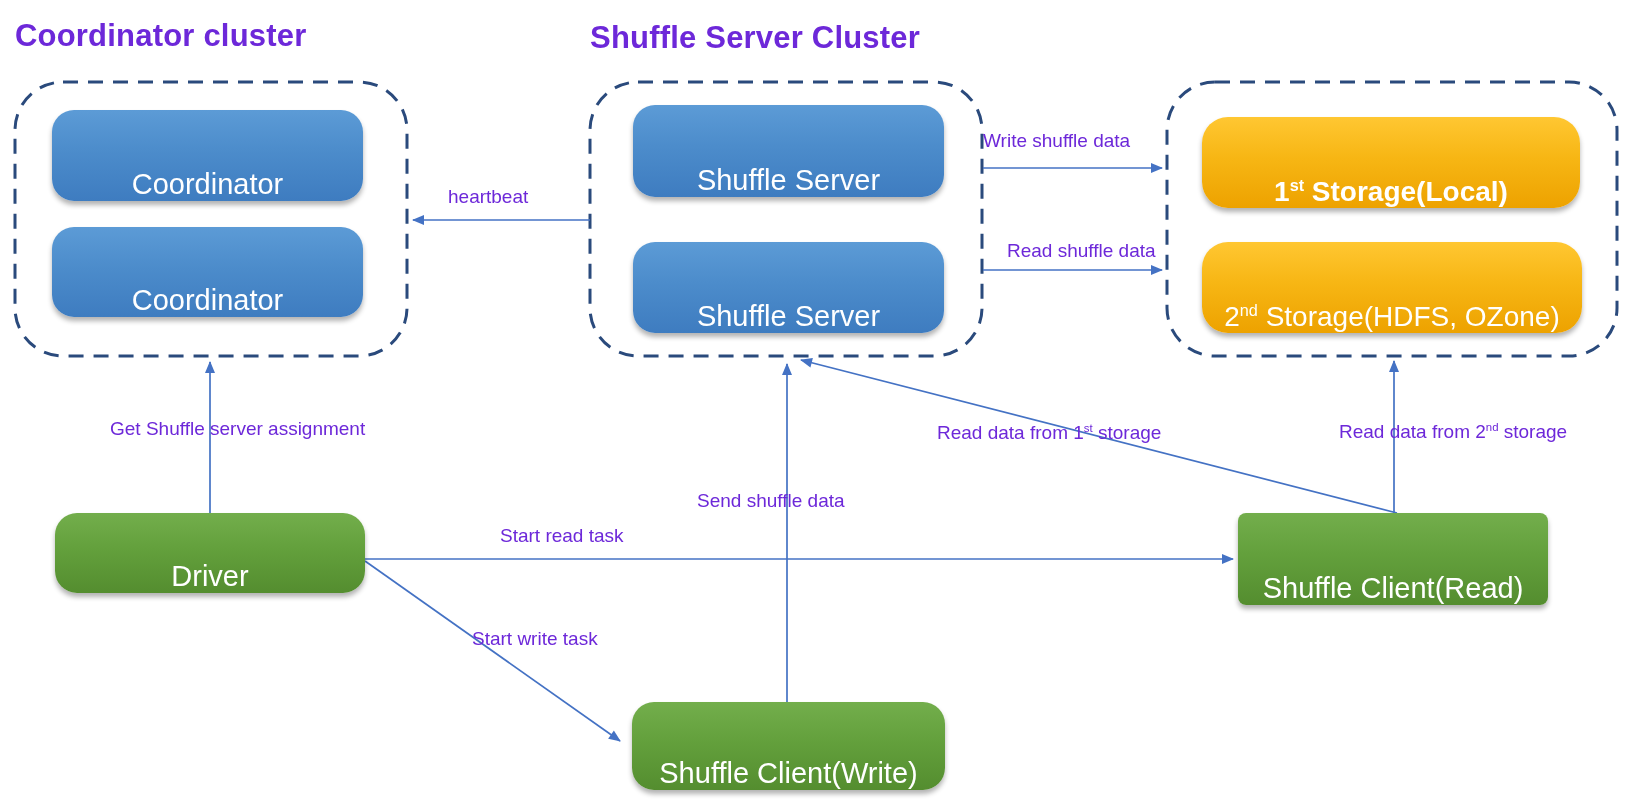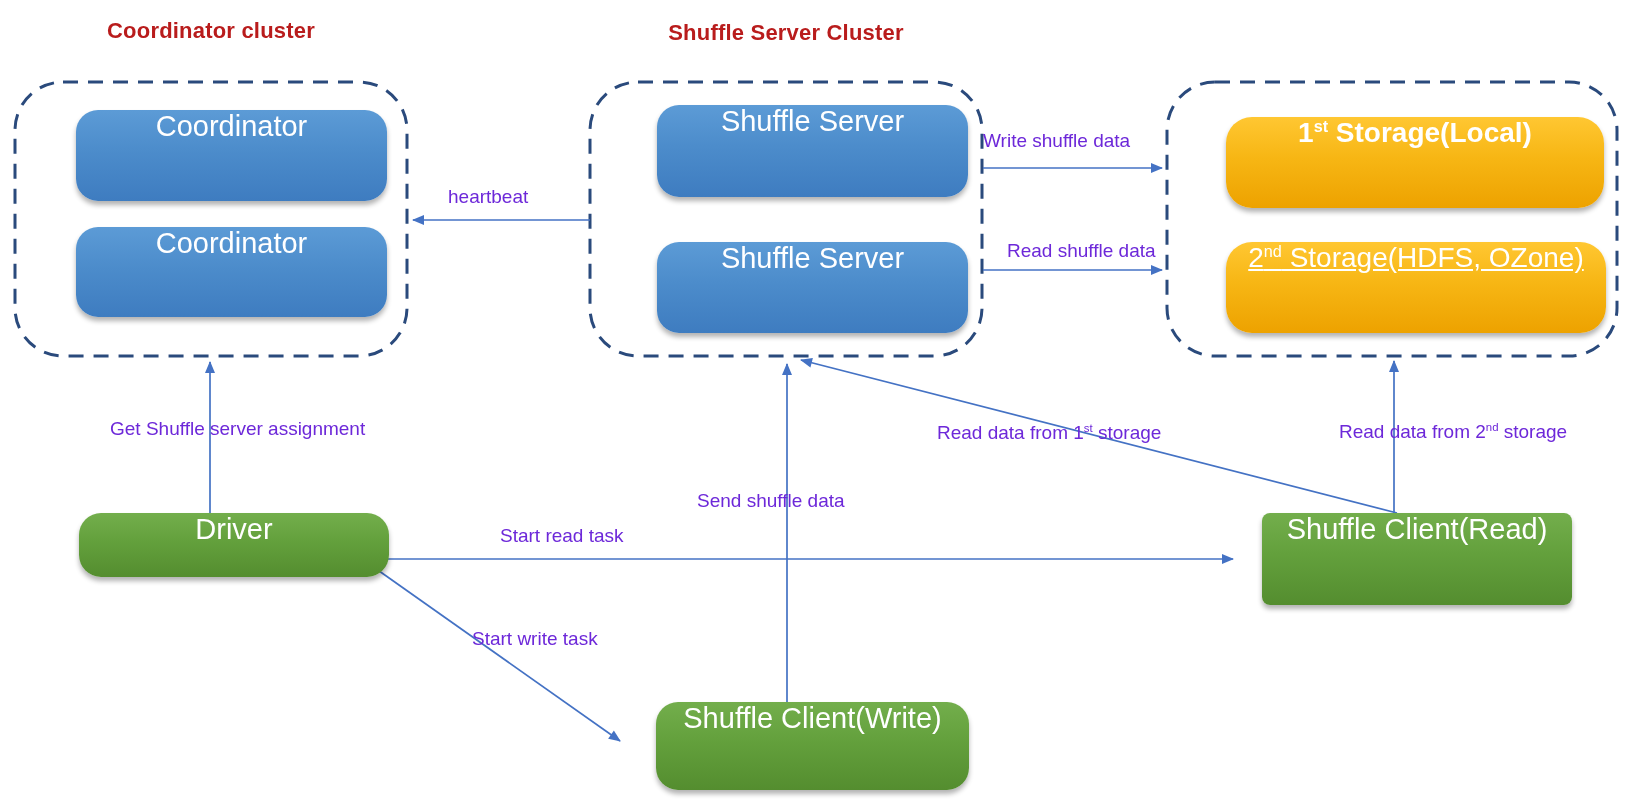--- a/index.html
+++ b/index.html
@@ -6,33 +6,32 @@
   #canvas{
     position:relative;
     width:1645px;height:802px;
     background:#ffffff;
     font-family:"Liberation Sans","DejaVu Sans",sans-serif;
     overflow:hidden;
   }
   #connector-layer{position:absolute;left:0;top:0;width:1645px;height:802px;}
   .cluster-title{
     position:absolute;
-    font-size:22px;font-weight:600;color:#b91c1c;
-    text-align:center;white-space:nowrap;
+    font-size:31px;font-weight:600;color:#6d28d9;
+    text-align:left;white-space:nowrap;
     letter-spacing:0.2px;
   }
   .node{
     position:absolute;
-    display:flex;align-items:flex-start;justify-content:center;
+    display:flex;align-items:flex-end;justify-content:center;
     color:#ffffff;
     border-radius:22px;
     font-size:29px;
     box-shadow:0 4px 5px rgba(0,0,0,0.30);
     white-space:nowrap;
-    margin-left:24px;
   }
   .node.blue{background:linear-gradient(180deg,#5c9bd6 0%,#4c8ccb 45%,#3e7cc0 100%);}
   .node.green{background:linear-gradient(180deg,#73ae4c 0%,#63a03c 45%,#548d2f 100%);}
   .node.orange{background:linear-gradient(180deg,#ffc732 0%,#f7b614 45%,#eda200 100%);border-radius:26px;}
   .node sup{font-size:58%;line-height:0;}
   .edge-label{
     position:absolute;
     font-size:19px;color:#6d28d9;
     white-space:nowrap;
   }
@@ -80,27 +79,27 @@
   </div>
   <div class="node blue" style="left:633px;top:242px;width:311px;height:91px;">
     <span>Shuffle Server</span>
   </div>
 
   <div class="node orange" style="left:1202px;top:117px;width:378px;height:91px;font-size:28px;font-weight:bold;">
     <span>
       <span>1</span><sup>st</sup><span> Storage(Local)</span>
     </span>
   </div>
-  <div class="node orange" style="left:1202px;top:242px;width:380px;height:91px;font-size:28px;text-decoration:underline;">
+  <div class="node orange" style="left:1202px;top:242px;width:380px;height:91px;font-size:28px;">
     <span>
       <span>2</span><sup>nd</sup><span> Storage(HDFS, OZone)</span>
     </span>
   </div>
 
-  <div class="node green" style="left:55px;top:513px;width:310px;height:64px;">
+  <div class="node green" style="left:55px;top:513px;width:310px;height:80px;">
     <span>Driver</span>
   </div>
   <div class="node green" style="left:632px;top:702px;width:313px;height:88px;">
     <span>Shuffle Client(Write)</span>
   </div>
   <div class="node green" style="left:1238px;top:513px;width:310px;height:92px;border-radius:8px;">
     <span>Shuffle Client(Read)</span>
   </div>
 
   <div class="edge-label" style="left:448px;top:186px;">heartbeat</div>

